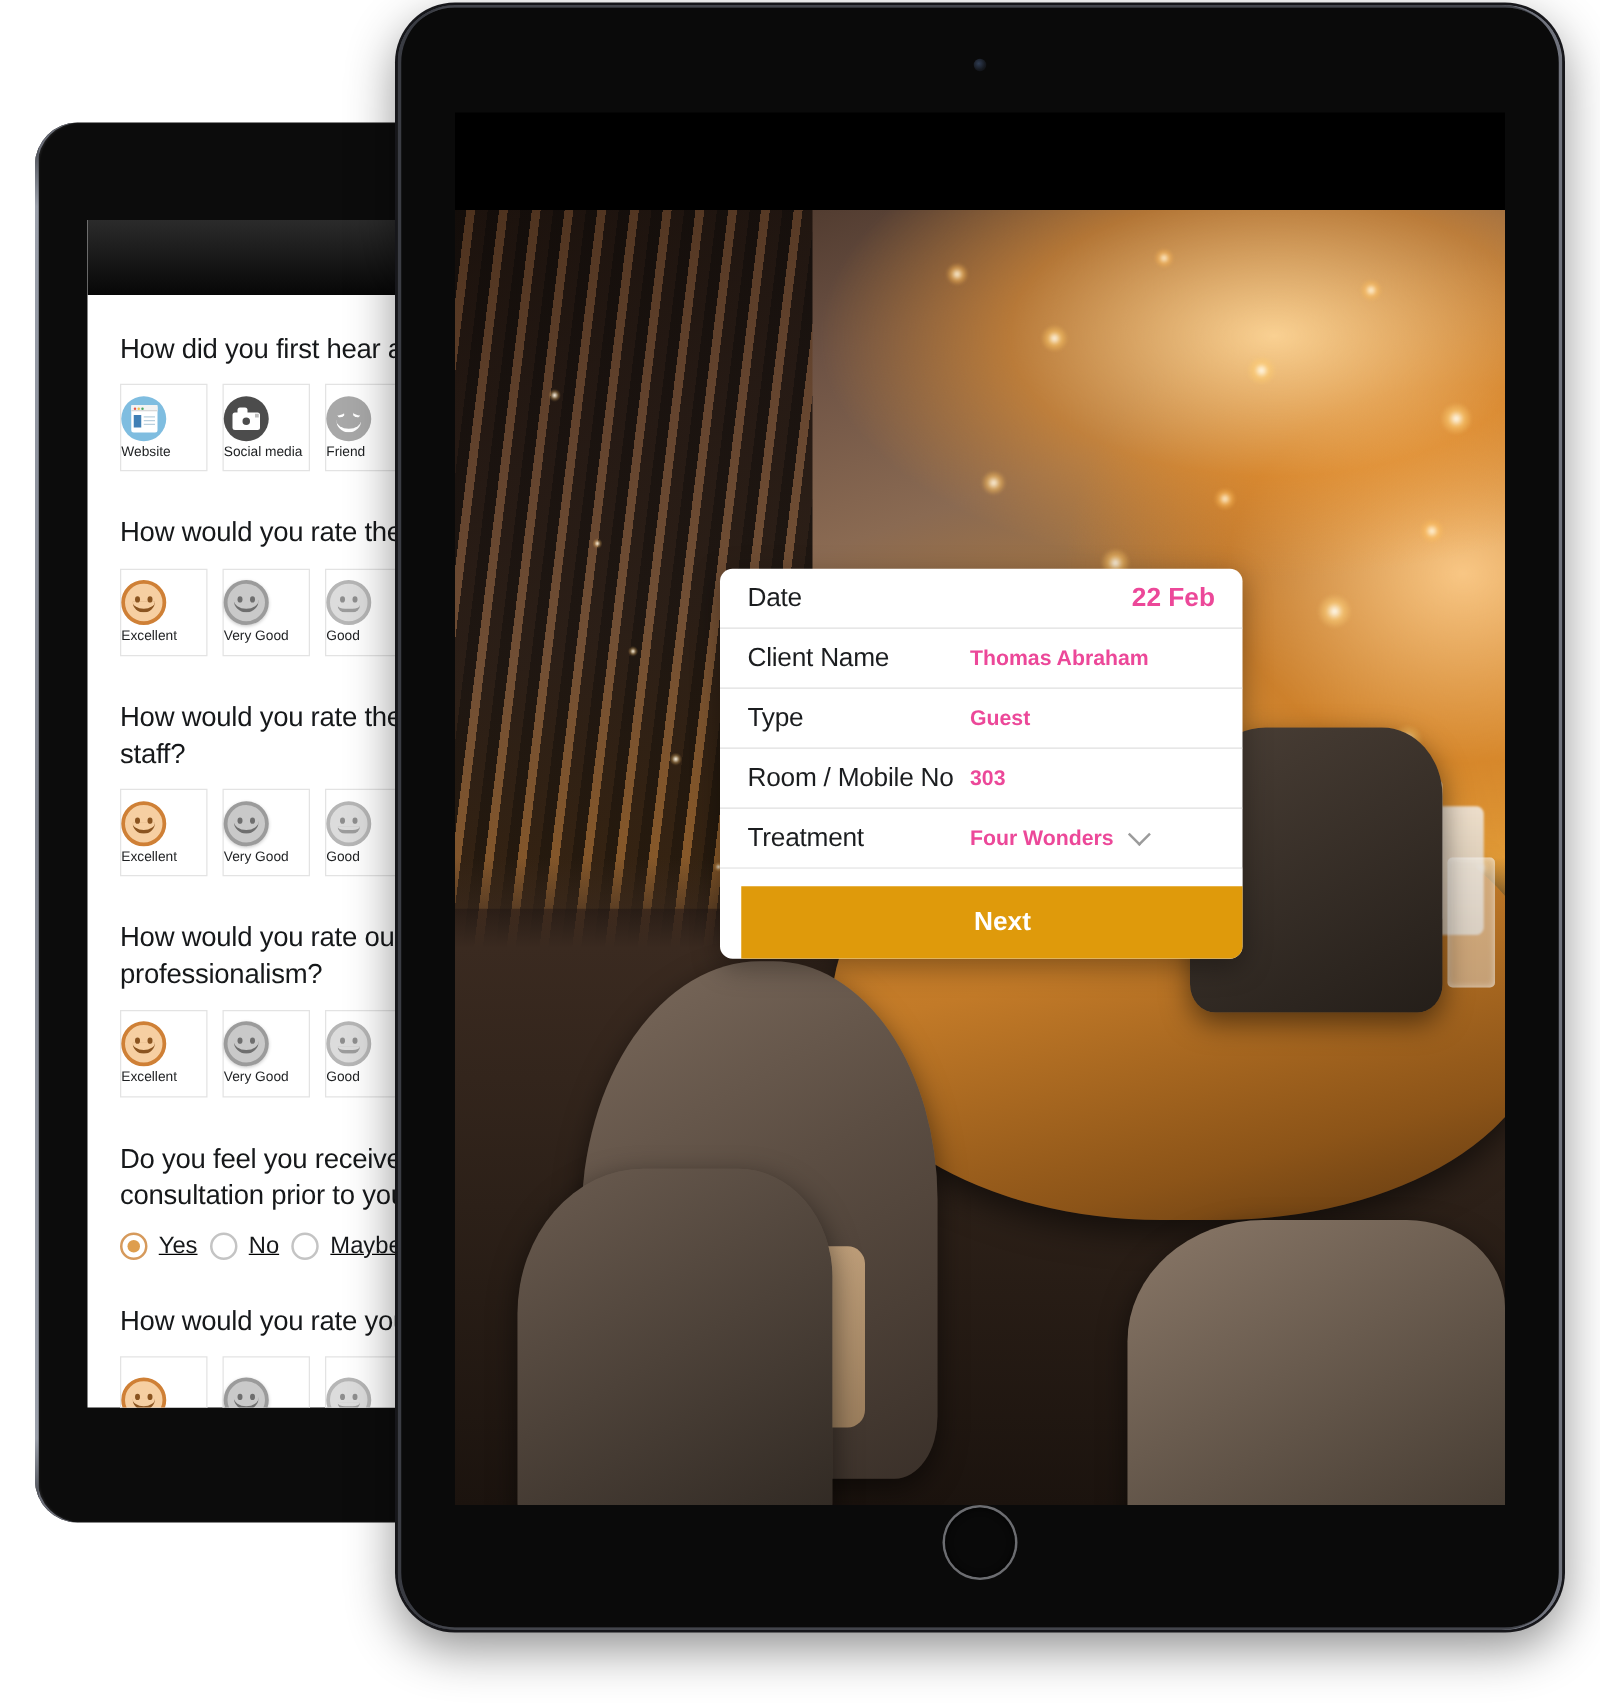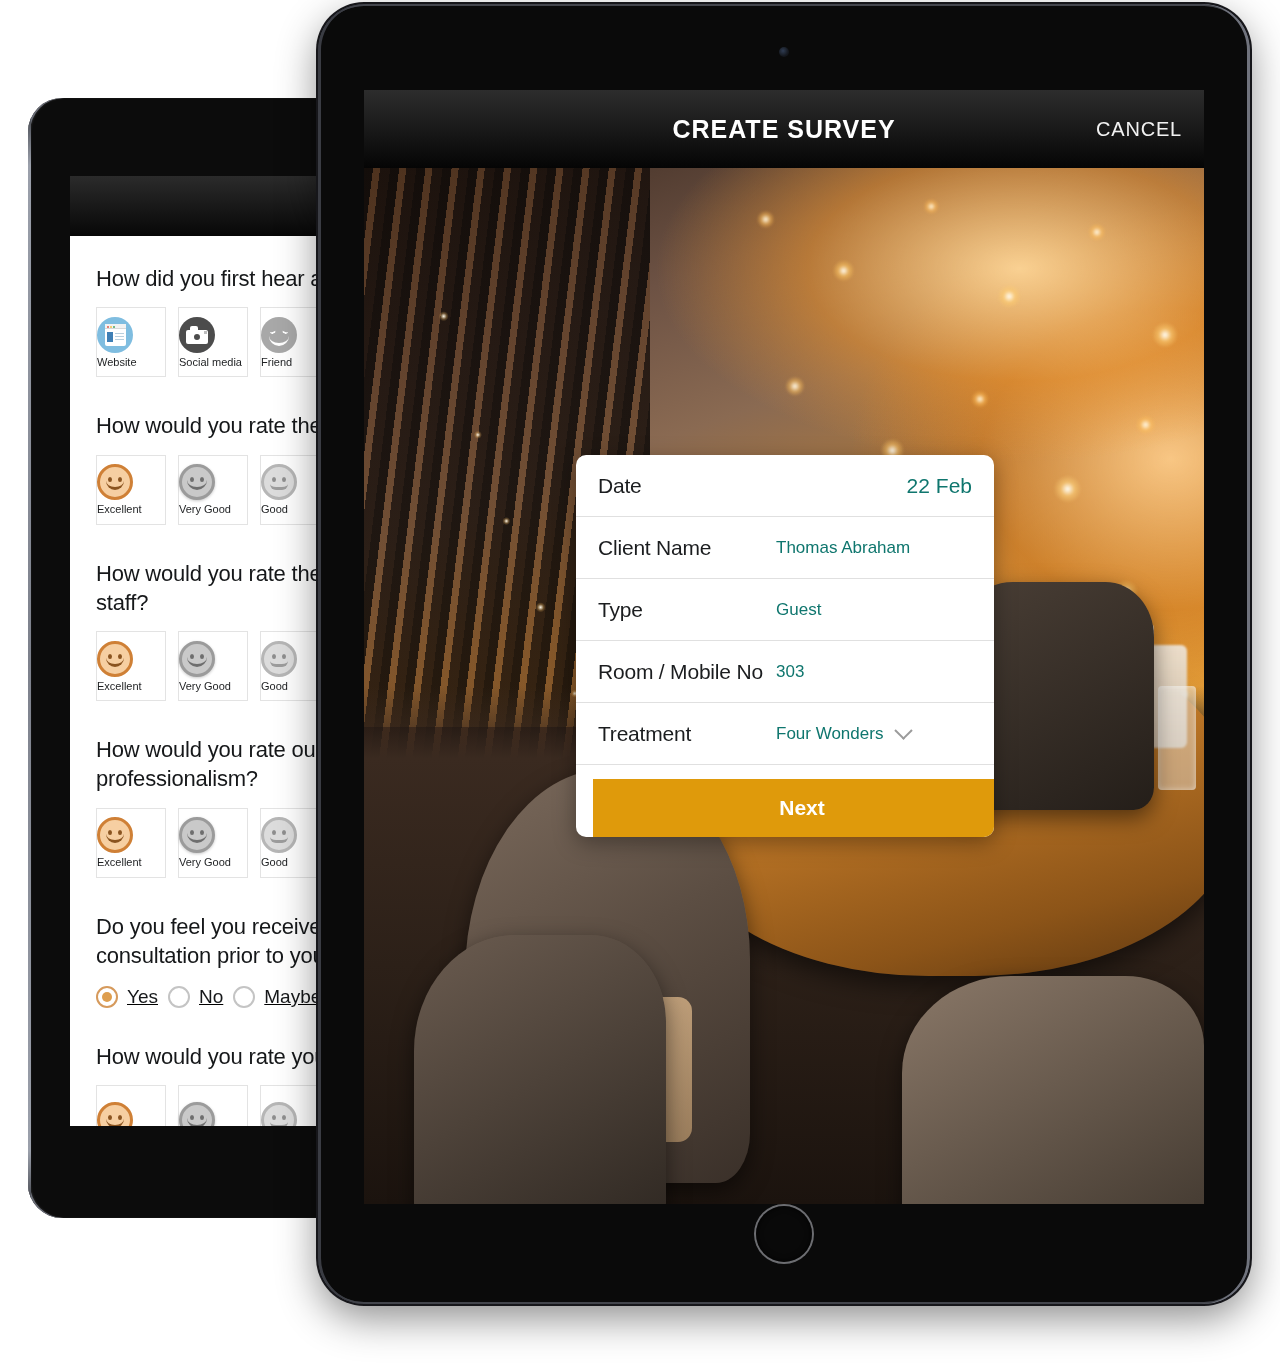--- a/index.html
+++ b/index.html
@@ -279,27 +279,27 @@
   
   .card {
     position: absolute; left: 212px; top: 365px;
     width: 418px;
     background: #fff; border-radius: 10px;
     box-shadow: 0 6px 22px rgba(0,0,0,.34);
     overflow: hidden; z-index: 6;
   }
   .card-row {
     display: flex; align-items: center; justify-content: space-between;
-    height: 62px; padding: 0 22px;
+    height: 48px; padding: 0 22px;
     border-bottom: 1px solid #e0e0e0;
   }
   .card-row:last-of-type { border-bottom: none; }
   .row-label { font-size: 21px; color: #1b1d1f; font-weight: 400; letter-spacing: -.2px; }
   .row-right { display: flex; align-items: center; gap: 14px; }
-  .row-value { font-size: 17px; color: #0f766e; font-weight: normal; }
+  .row-value { font-size: 17px; color: #ec4899; font-weight: bold; }
   .row-value.big { font-size: 21px; }
   .chev {
     width: 13px; height: 13px;
     border-right: 2px solid #9b9b9b; border-bottom: 2px solid #9b9b9b;
     transform: rotate(45deg) translate(-2px,-2px);
     flex: 0 0 auto;
   }
   .card-pad { height: 14px; background: #fff; }
   .next-btn {
     height: 58px; width: 100%;
@@ -518,24 +518,20 @@
         <div class="ph-glass" style="right:14%; top:46%; width:3.4%;height:9%;"></div>
         <div class="ph-glass" style="right:28%; top:47%; width:3%;  height:8%;"></div>
         <div class="ph-glass" style="right:1%;  top:50%; width:4.5%;height:10%;"></div>
         <div class="ph-chair c4"></div>
         <div class="ph-chair c1"></div>
         <div class="ph-cushion"></div>
         <div class="ph-chair c2"></div>
         <div class="ph-chair c3"></div>
       </div>
 
-      <div class="navbar">
-        <span class="title">CREATE SURVEY</span>
-        <span class="cancel">CANCEL</span>
-      </div>
 
 
       <div class="card">
 
         <div class="card-row">
           <span class="row-label">Date</span>
           <span class="row-right">
             <span class="row-value big">22 Feb</span>
           </span>
         </div>

